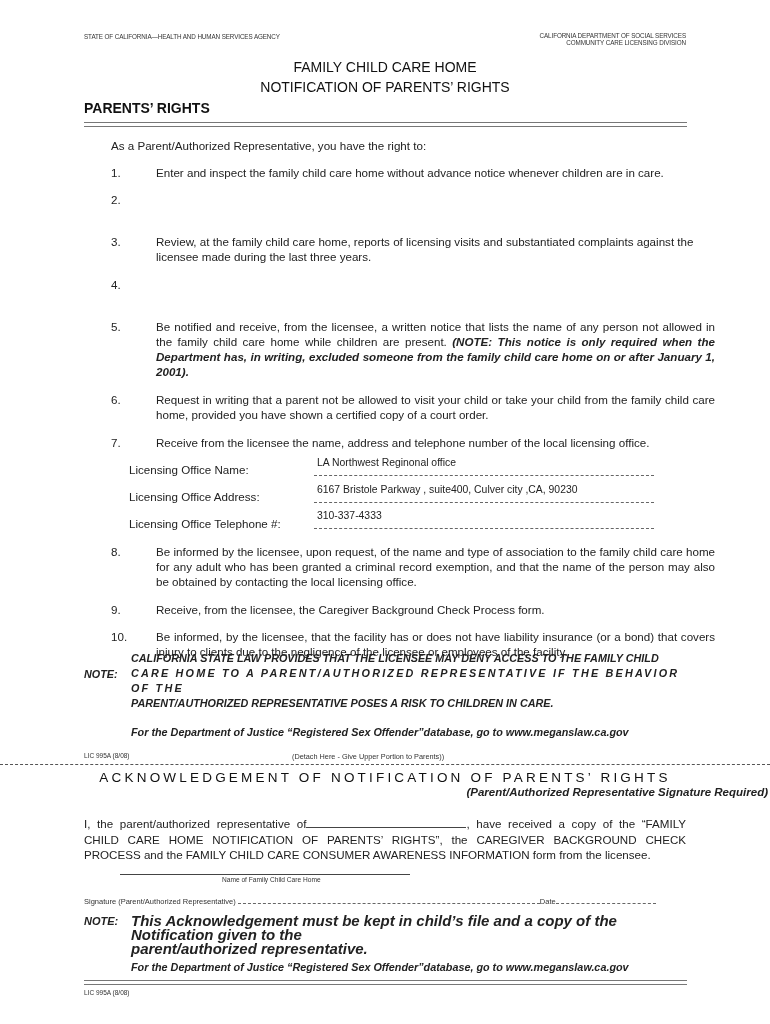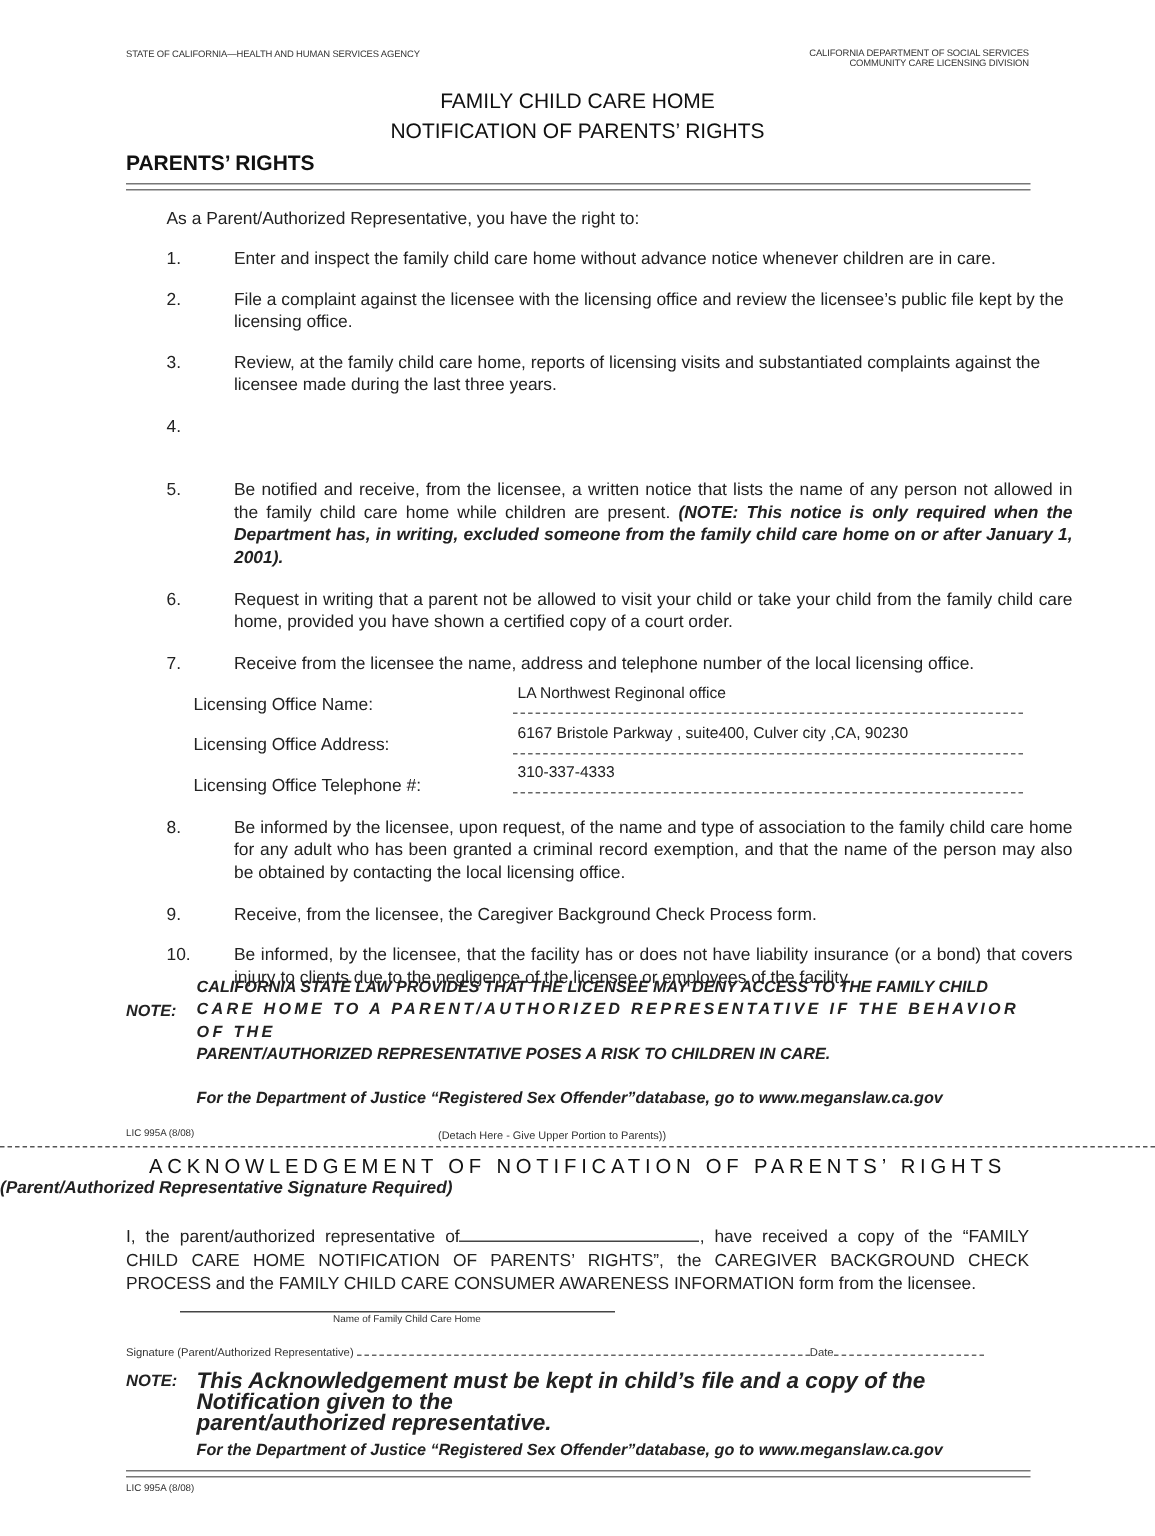--- a/index.html
+++ b/index.html
@@ -10,28 +10,28 @@
   .title { left: 0; width: 770px; text-align: center; font-weight: normal; font-size: 14px; color: #111; }
   .section-head { font-weight: bold; font-size: 14px; color: #111; }
   .dbl-rule { height: 3px; border-top: 1px solid #777; border-bottom: 1px solid #777; }
   .body-text { font-size: 11.6px; line-height: 15px; color: #222; margin-left: 27px; }
   .item { left: 84px; width: 604px; }
   .item .num { position: absolute; left: 0; top: 0; }
   .item .txt { position: absolute; left: 45px; width: 559px; top: 0; text-align: justify; }
   .item .txt.left { text-align: left; }
   .bi { font-weight: bold; font-style: italic; }
   .field-label { font-size: 11.6px; color: #222; }
-  .field-line { border-bottom: 1px dashed #666; height: 14px; width: 340px; margin-left: 28px; }
+  .field-line { border-bottom: 1px dashed #666; height: 14px; width: 340px; }
   .field-val { font-size: 10.4px; color: #222; position: absolute; left: 3px; top: -4px; white-space: nowrap; }
   .note-block { font-size: 10.8px; font-weight: bold; font-style: italic; line-height: 15px; color: #222; }
   .spaced { letter-spacing: 2.2px; }
   .tiny { font-size: 6.5px; color: #333; }
   .detach { left: 0; width: 770px; border-top: 1px dashed #555; }
   .ack-title { left: 0; width: 770px; text-align: center; font-weight: normal; font-size: 13.5px; letter-spacing: 3.2px; color: #111; }
-  .ack-sub { left: 0; width: 768px; text-align: left; font-weight: bold; font-style: italic; font-size: 11.5px; color: #222; }
+  .ack-sub { left: 0; width: 768px; text-align: right; font-weight: bold; font-style: italic; font-size: 11.5px; color: #222; }
   .ack-para { left: 84px; width: 602px; font-size: 11.6px; line-height: 15.5px; text-align: justify; color: #222; }
   .blank { display: inline-block; border-bottom: 1px solid #444; height: 11px; vertical-align: baseline; }
   .sig-line { font-size: 7.5px; color: #333; }
   .dash-fill { display: inline-block; border-bottom: 1px dashed #666; height: 8px; vertical-align: baseline; }
 </style>
 </head>
 <body>
 
 <div class="abs hdr-small" style="left:84px; top:33px;">STATE OF CALIFORNIA—HEALTH AND HUMAN SERVICES AGENCY</div>
 <div class="abs hdr-small" style="right:84px; top:32px; text-align:right;">
@@ -46,21 +46,20 @@
 <div class="abs dbl-rule" style="left:84px; width:603px; top:122px;"></div>
 
 <div class="abs body-text" style="left:84px; top:138px;">As a Parent/Authorized Representative, you have the right to:</div>
 
 <div class="abs body-text item" style="top:165px; height:16px;">
   <span class="num">1.</span>
   <span class="txt left">Enter and inspect the family child care home without advance notice whenever children are in care.</span>
 </div>
 <div class="abs body-text item" style="top:192px; height:31px;">
   <span class="num">2.</span>
-  <span class="txt left">File a complaint against the licensee with the licensing office and review the licensee’s public file kept by the licensing office.</span>
 </div>
 <div class="abs body-text item" style="top:234px; height:31px;">
   <span class="num">3.</span>
   <span class="txt left">Review, at the family child care home, reports of licensing visits and substantiated complaints against the licensee made during the last three years.</span>
 </div>
 <div class="abs body-text item" style="top:277px; height:31px;">
   <span class="num">4.</span>
 </div>
 <div class="abs body-text item" style="top:319px; height:62px;">
   <span class="num">5.</span>

